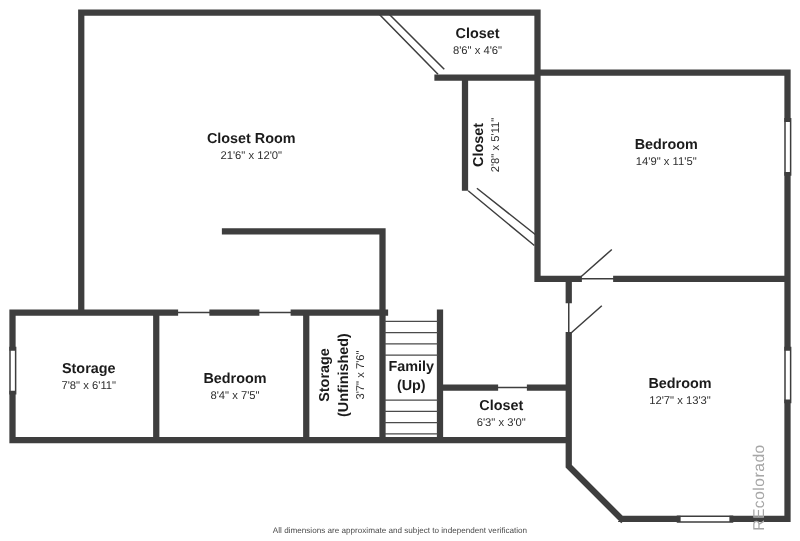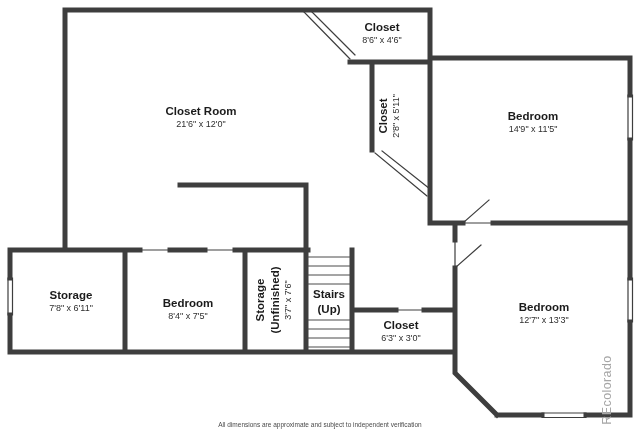--- a/index.html
+++ b/index.html
@@ -117,21 +117,21 @@
     <span class="room-dims">8'4" x 7'5"</span>
   </div>
 
   <div class="room-label vlabel lbl-storage-unf">
     <span class="room-name">Storage</span>
     <span class="room-name">(Unfinished)</span>
     <span class="room-dims">3'7" x 7'6"</span>
   </div>
 
   <div class="room-label lbl-stairs">
-    <span class="room-name">Stairs</span>
+    <span class="room-name">Family</span>
     <span class="room-name">(Up)</span>
   </div>
 
   <div class="room-label lbl-closet-bot">
     <span class="room-name">Closet</span>
     <span class="room-dims">6'3" x 3'0"</span>
   </div>
 
   <div class="room-label lbl-bedroom-bot">
     <span class="room-name">Bedroom</span>

